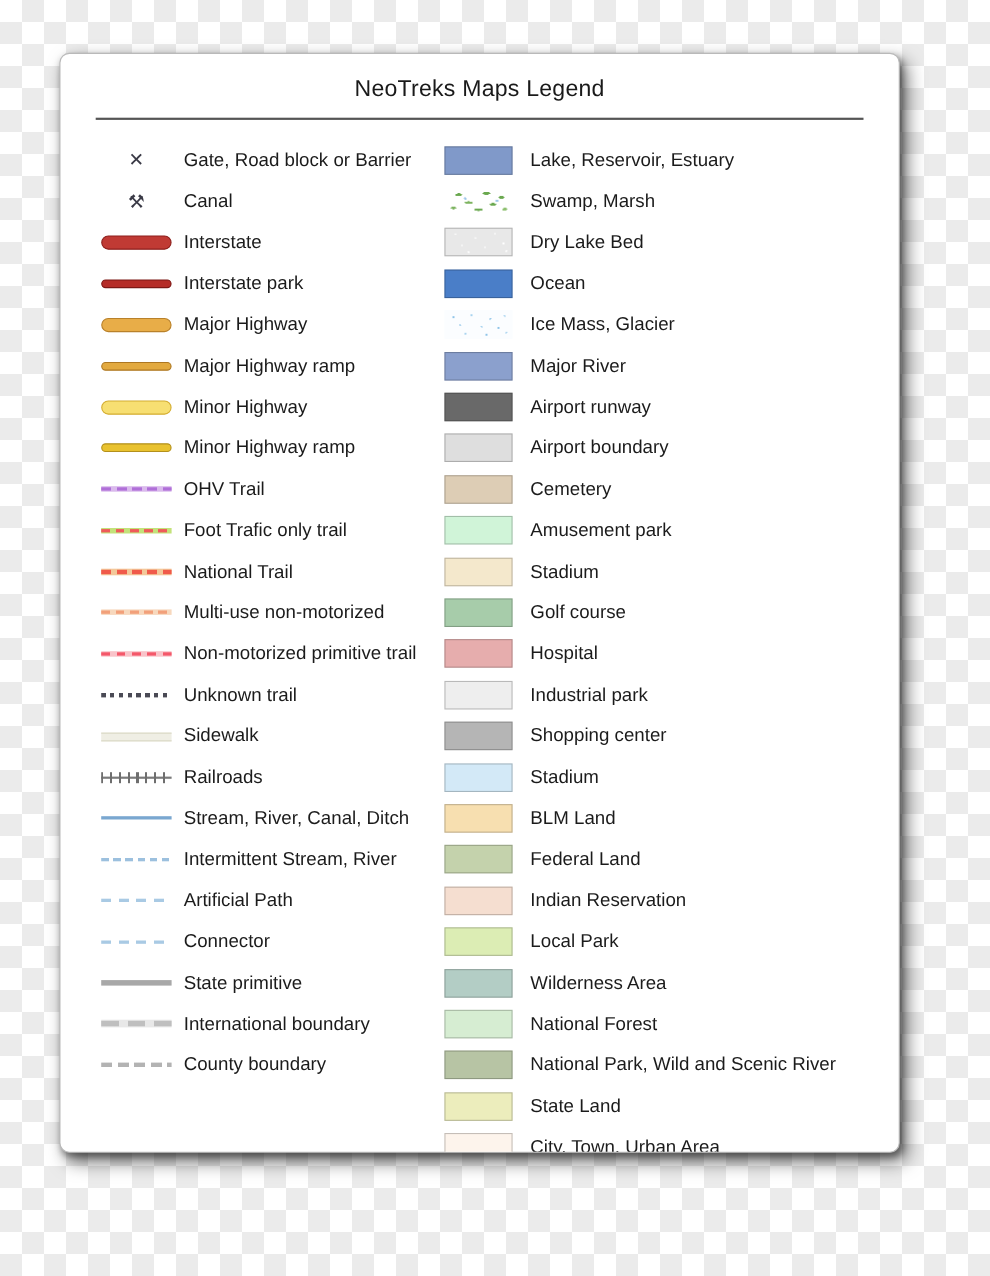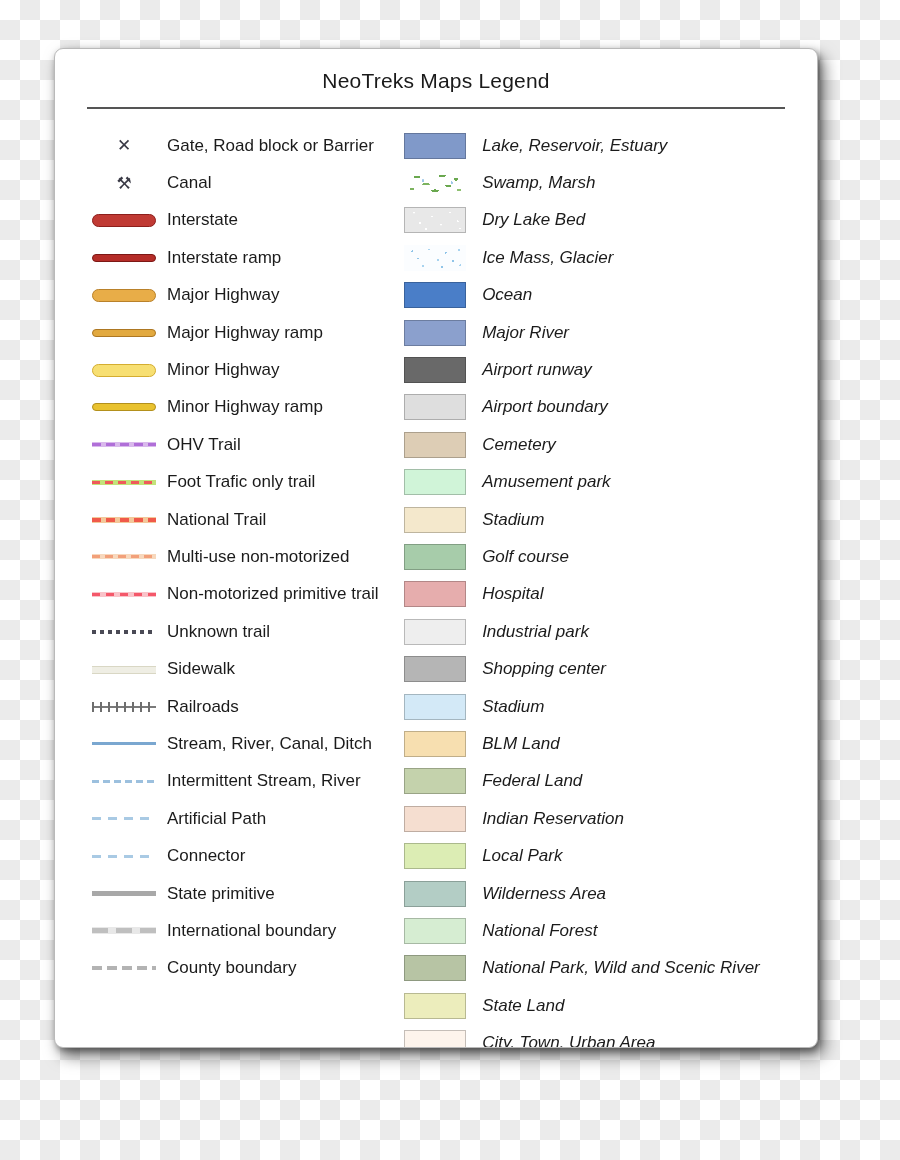--- a/index.html
+++ b/index.html
@@ -39,21 +39,21 @@
   .title-rule {
     height: 0; border-top: 2px solid #555;
     margin: 14px 32px 0 32px;
   }
 
   .columns {
     display: flex;
     padding: 18px 0 0 0;
   }
   .col-left  { width: 350px; padding-left: 30px; box-sizing: border-box; }
-  .col-right { width: 414px; box-sizing: border-box; font-style: italic; }
+  .col-right { width: 414px; box-sizing: border-box; }
 
   .row {
     display: flex;
     align-items: center;
     height: 37.4px;
   }
   .sym {
     width: 78px;
     min-width: 78px;
     height: 37.4px;
@@ -173,21 +173,21 @@
         <div class="row">
           <div class="sym">
             <div class="road thick" style="background: rgb(192, 58, 52); border: 1.5px solid rgb(141, 31, 28);"></div>
           </div>
           <div class="label">Interstate</div>
         </div>
         <div class="row">
           <div class="sym">
             <div class="road thin" style="background: rgb(181, 45, 40); border: 1.5px solid rgb(125, 24, 21);"></div>
           </div>
-          <div class="label">Interstate ramp</div>
+          <div class="label">Interstate park</div>
         </div>
         <div class="row">
           <div class="sym">
             <div class="road thick" style="background: rgb(232, 173, 72); border: 1.5px solid rgb(185, 129, 42);"></div>
           </div>
           <div class="label">Major Highway</div>
         </div>
         <div class="row">
           <div class="sym">
             <div class="road thin" style="background: rgb(226, 169, 63); border: 1.5px solid rgb(173, 119, 34);"></div>
@@ -348,29 +348,29 @@
           <div class="label label-right">Swamp, Marsh</div>
         </div>
         <div class="row">
           <div class="sym sym-right">
             <div class="swatch tex-drylake"></div>
           </div>
           <div class="label label-right">Dry Lake Bed</div>
         </div>
         <div class="row">
           <div class="sym sym-right">
+            <div class="swatch" style="background: rgb(74, 126, 200);"></div>
+          </div>
+          <div class="label label-right">Ocean</div>
+        </div>
+        <div class="row">
+          <div class="sym sym-right">
             <div class="swatch tex-ice noborder"></div>
           </div>
           <div class="label label-right">Ice Mass, Glacier</div>
-        </div>
-        <div class="row">
-          <div class="sym sym-right">
-            <div class="swatch" style="background: rgb(74, 126, 200);"></div>
-          </div>
-          <div class="label label-right">Ocean</div>
         </div>
         <div class="row">
           <div class="sym sym-right">
             <div class="swatch" style="background: rgb(139, 160, 205);"></div>
           </div>
           <div class="label label-right">Major River</div>
         </div>
         <div class="row">
           <div class="sym sym-right">
             <div class="swatch" style="background: rgb(105, 105, 105);"></div>

